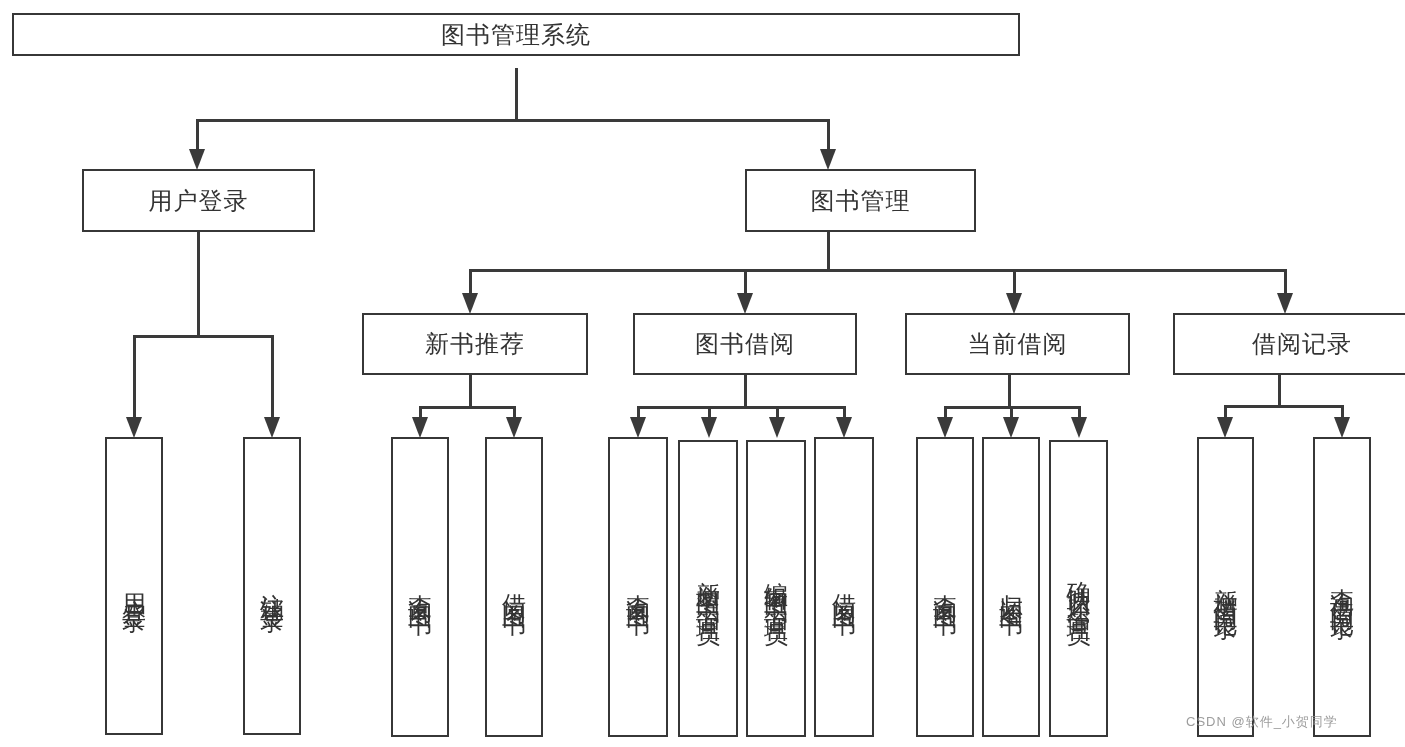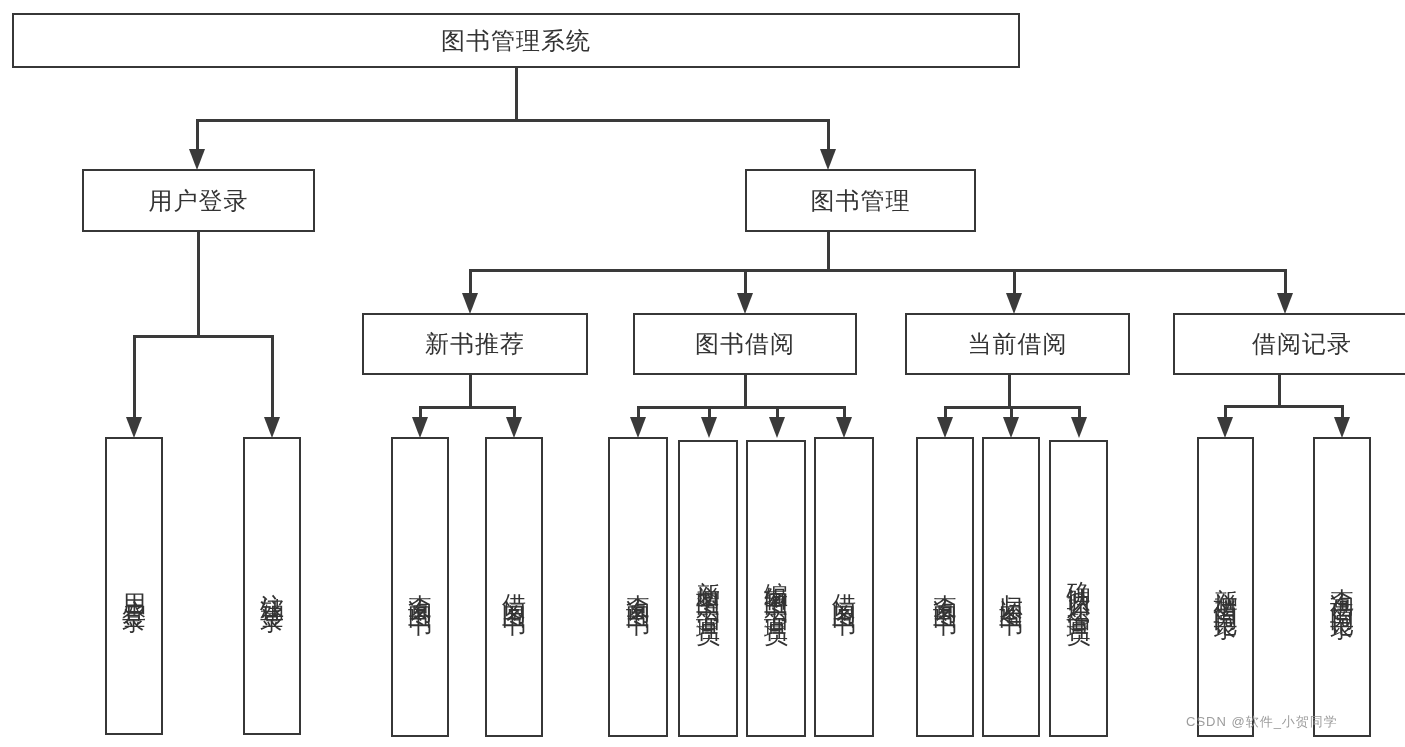--- a/index.html
+++ b/index.html
@@ -66,21 +66,21 @@
     letter-spacing: 1px;
     z-index: 5;
     white-space: nowrap;
   }
 </style>
 </head>
 <body>
 
 <div id="stage">
 
-  <div class="hnode" style="left:12px;top:13px;width:1008px;height:55px;">
+  <div class="hnode" style="left:12px;top:13px;width:1008px;height:43px;">
     <span>图书管理系统</span>
   </div>
 
   <div class="ln" style="left:515px;top:68px;width:3px;height:53px;"></div>
   <div class="ln" style="left:196px;top:119px;width:634px;height:3px;"></div>
   <div class="ln" style="left:196px;top:119px;width:3px;height:32px;"></div>
   <div class="arr" style="left:189px;top:149px;"></div>
   <div class="ln" style="left:827px;top:119px;width:3px;height:32px;"></div>
   <div class="arr" style="left:820px;top:149px;"></div>
 

